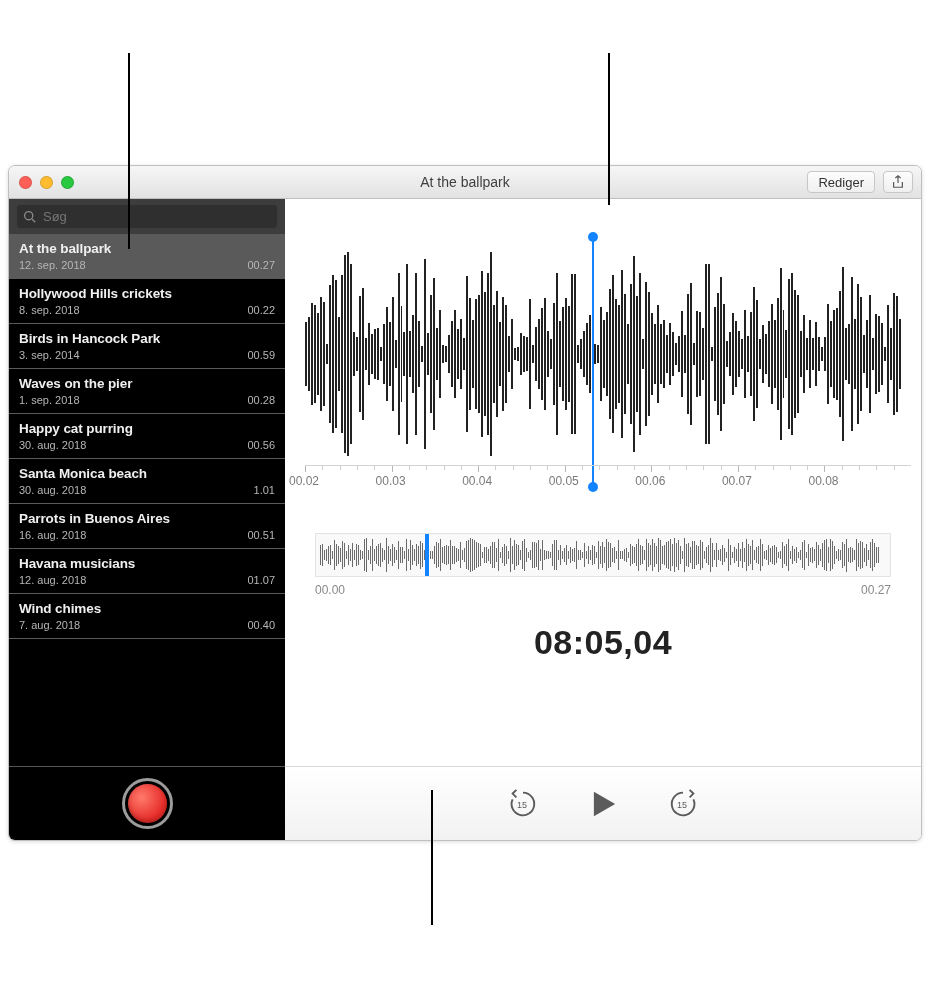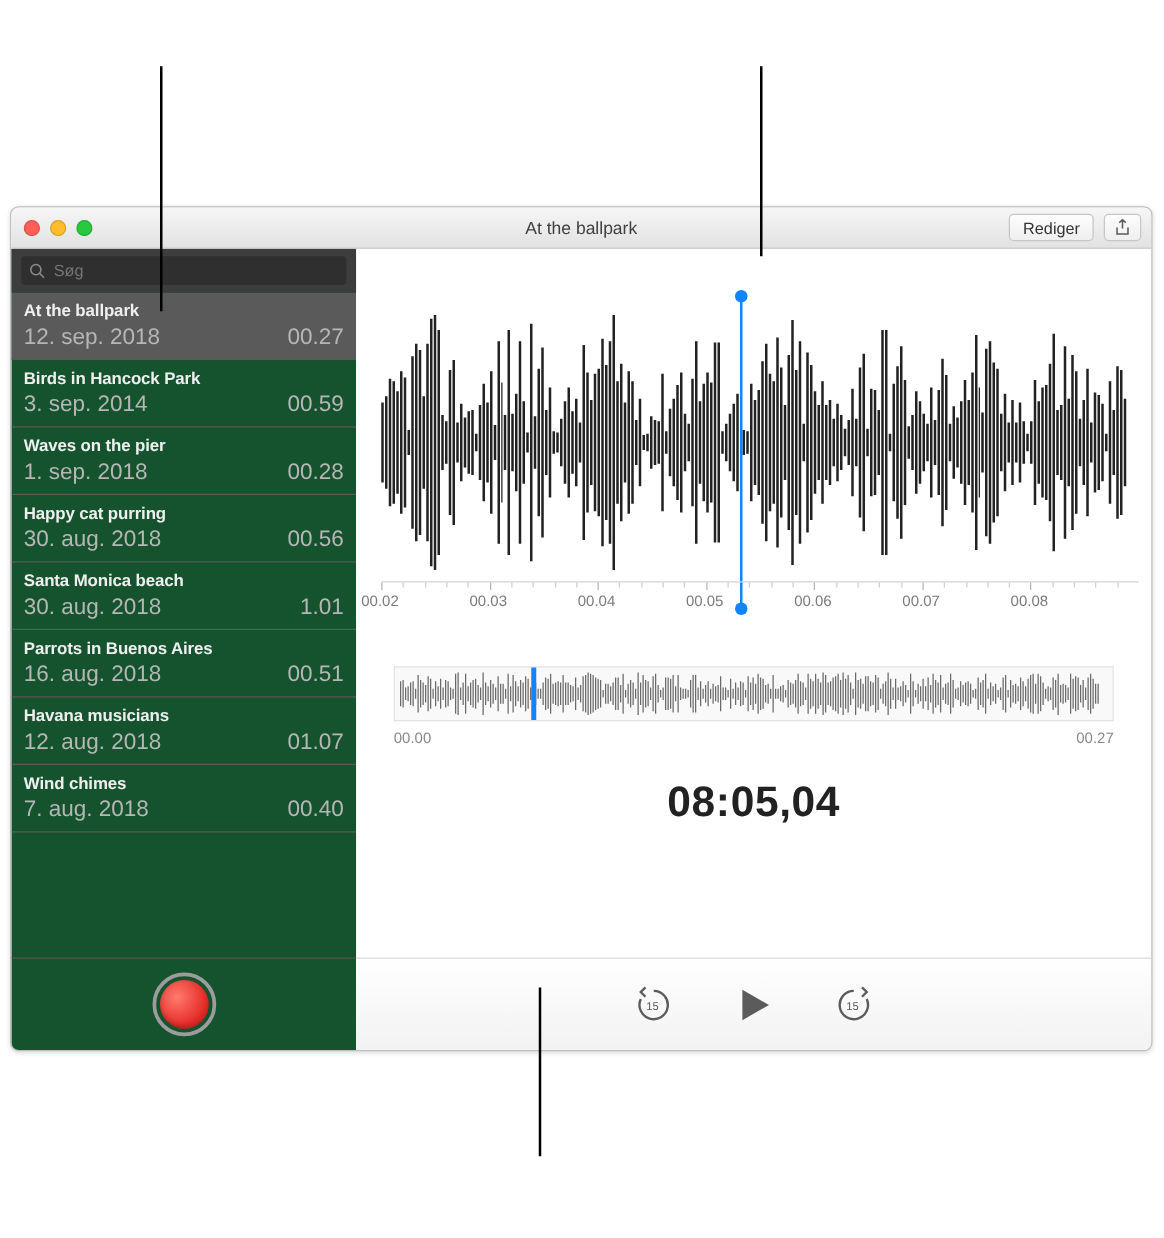--- a/index.html
+++ b/index.html
@@ -9,29 +9,29 @@
 .titlebar { height: 33px; background: linear-gradient(#f6f6f6,#e2e2e2); border-bottom: 1px solid #bfbfbf; display: flex; align-items: center; padding: 0 10px; position: relative; }
 .traffic { display: flex; gap: 8px; }
 .traffic span { width: 13px; height: 13px; border-radius: 50%; display: block; border: 0.5px solid rgba(0,0,0,0.15); }
 .traffic .red { background:#ff5f57; } .traffic .yellow { background:#febc2e; } .traffic .green { background:#28c840; }
 .window-title { position: absolute; left: 0; right: 0; text-align: center; font-size: 14px; color:#3f3f3f; pointer-events:none;}
 .titlebar-right { position: absolute; right: 8px; display: flex; gap: 8px; align-items: center;}
 .edit-btn { height: 22px; padding: 0 10px; font-size: 13px; color: #333; background: linear-gradient(#fdfdfd,#efefef); border: 1px solid #c7c7c7; border-radius: 4px; cursor: pointer; }
 .share-btn { width: 30px; height: 22px; background: linear-gradient(#fdfdfd,#efefef); border: 1px solid #c7c7c7; border-radius: 4px; display:flex; align-items:center; justify-content:center; cursor:pointer;}
 .share-btn svg { width:14px; height:14px; }
 .body { flex: 1; display: flex; overflow:hidden; }
-.sidebar { width: 276px; background: #14532d; display: flex; flex-direction: column; }
+.sidebar { width: 276px; background: #000000; display: flex; flex-direction: column; }
 .search-wrap { padding: 6px 8px; background: #3d3d3d; }
 .search { width: 100%; height: 23px; background: #2f2f2f; border: none; border-radius: 3px; color: #aaa; font-size: 13px; padding-left: 26px; }
 .search-wrap { position: relative; }
 .search-icon { position: absolute; left: 14px; top: 11px; color:#898989;}
 .list { flex: 1; overflow-y: hidden; }
 .item { padding: 7px 10px 7px 10px; border-bottom: 1px solid #5a5a5a; cursor: pointer; }
 .item-title { color: #efefef; font-size: 13.5px; font-weight: 600; margin-bottom: 3px; letter-spacing:-0.1px;}
-.item-meta { display: flex; justify-content: space-between; color: #b6b6b6; font-size: 18px; text-align: center; }
+.item-meta { display: flex; justify-content: space-between; color: #b6b6b6; font-size: 11px; text-align: center; }
 .item.selected { background: #5a5a5a; }
 .recbar { height: 74px; display: flex; align-items: center; justify-content: center; border-top:1px solid #555;}
 .recbtn { width: 51px; height: 51px; border-radius: 50%; border: 3.5px solid #9c9c9c; display:flex; align-items:center; justify-content:center; cursor:pointer;}
 .recbtn span { width:39px; height:39px; border-radius:50%; background: radial-gradient(circle at 35% 35%, #ff7a6d, #e62c28 65%); box-shadow: inset 0 -2px 4px rgba(0,0,0,0.25);}
 .main { flex: 1; display: flex; flex-direction: column; background: #fff; }
 .waveform-zoom { height: 298px; position: relative; padding: 10px 20px 0 20px; background:#fff;}
 .waveform-zoom .wf-canvas { position:absolute; left:20px; right:20px; top:39px; height:232px; }
 .wf-bars { position:absolute; left:0; right:0; top:0; bottom:0; display:flex; align-items:center; }
 .wf-bar { width: 2px; margin-right: 1px; background: #222; }
 .playhead { position:absolute; top:38px; bottom:10px; width:2px; background:#1284ff;}
@@ -87,20 +87,27 @@
             <path d="M11 11l4 4"></path>
           </svg>
         <input class="search" placeholder="Søg" style="">
       </div>
       <div class="list" id="rec-list">
           <div class="item selected">
             <div class="item-title">At the ballpark</div>
             <div class="item-meta">
               <span>12. sep. 2018</span>
               <span>00.27</span>
+            </div>
+          </div>
+          <div class="item">
+            <div class="item-title">Hollywood Hills crickets</div>
+            <div class="item-meta">
+              <span>8. sep. 2018</span>
+              <span>00.22</span>
             </div>
           </div>
           <div class="item">
             <div class="item-title">Birds in Hancock Park</div>
             <div class="item-meta">
               <span>3. sep. 2014</span>
               <span>00.59</span>
             </div>
           </div>
           <div class="item">

